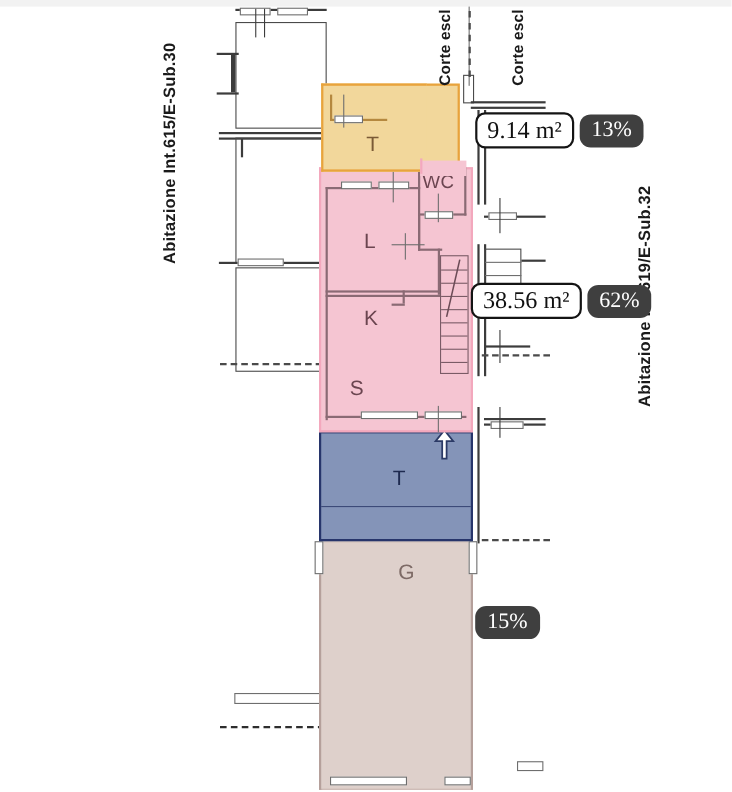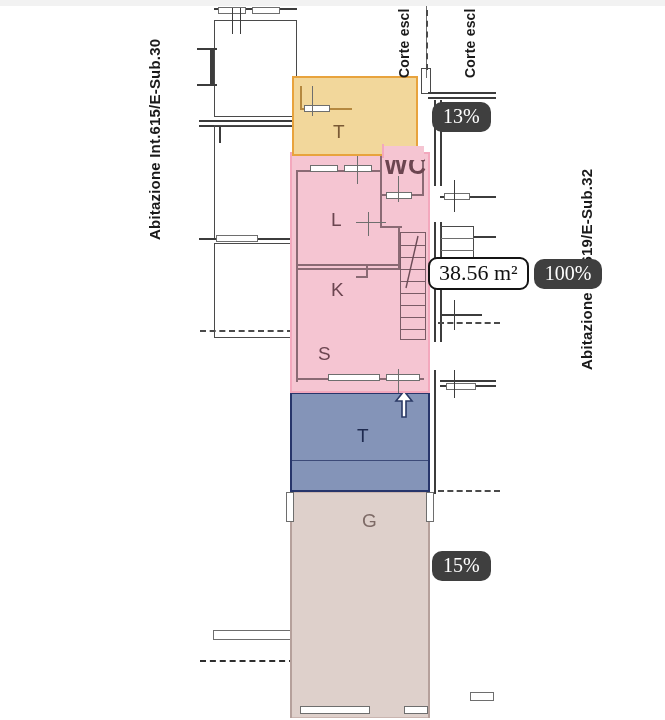--- a/index.html
+++ b/index.html
@@ -24,21 +24,21 @@
   .ln2{position:absolute;background:#6e6e6e;}
   .lnbox{position:absolute;box-sizing:border-box;border:1px solid #4a4a4a;background:transparent;}
   .lnbox-t{position:absolute;box-sizing:border-box;border:1px solid #6e6e6e;background:#ffffff;}
   .dash{position:absolute;height:0;border-top:2px dashed #4a4a4a;}
   .dashdot{position:absolute;height:0;border-top:2px dashed #2e2e2e;}
 
   
   .rlabel{position:absolute;color:#6b4550;font-size:19px;line-height:19px;
           font-family:"Liberation Sans",sans-serif;letter-spacing:.5px;
           user-select:none;white-space:nowrap;}
-  .rlabel.wc{font-size:25px;font-weight:bold;}
+  .rlabel.wc{font-size:17px;}
   .rlabel.blue{color:#1e2a4f;}
   .rlabel.beige{color:#7d6a66;}
 
   
   .callout{position:absolute;display:flex;align-items:center;gap:5px;}
   .area-pill{box-sizing:border-box;background:#ffffff;border:2px solid #141414;
              border-radius:9px;padding:1px 9px 3px 9px;
              font-family:"Liberation Serif",serif;font-size:22px;line-height:25px;
              color:#111111;white-space:nowrap;}
   .pct-pill{box-sizing:border-box;background:#3f3f3f;border-radius:10px;
@@ -202,26 +202,27 @@
 
   <div class="vtext sub" style="left:146px;top:240px;transform:rotate(-90deg);">Abitazione Int.615/E-Sub.30</div>
 
   <div class="vtext sub" style="left:578px;top:370px;transform:rotate(-90deg);">Abitazione Int.619/E-Sub.32</div>
 
   <div class="vtext corte" style="left:396px;top:78px;transform:rotate(-90deg);">Corte escl</div>
 
   <div class="vtext corte" style="left:462px;top:78px;transform:rotate(-90deg);">Corte escl</div>
 
   <div class="callout" style="left:432px;top:102px;">
+    <div class="area-pill">9.14 m²</div>
     <div class="pct-pill">13%</div>
   </div>
 
   <div class="callout" style="left:428px;top:257px;">
     <div class="area-pill">38.56 m²</div>
-    <div class="pct-pill">100%</div>
+    <div class="pct-pill">62%</div>
   </div>
 
 
   <div class="callout" style="left:432px;top:551px;">
     <div class="pct-pill">15%</div>
   </div>
 
 </div>
 
 </body></html>

